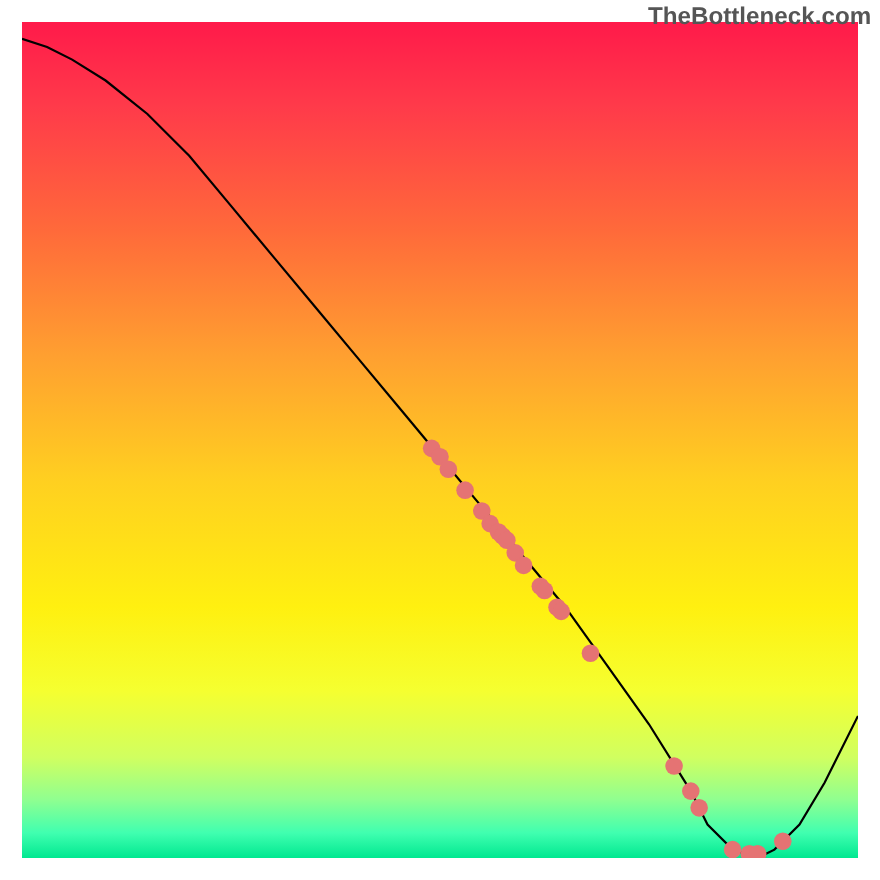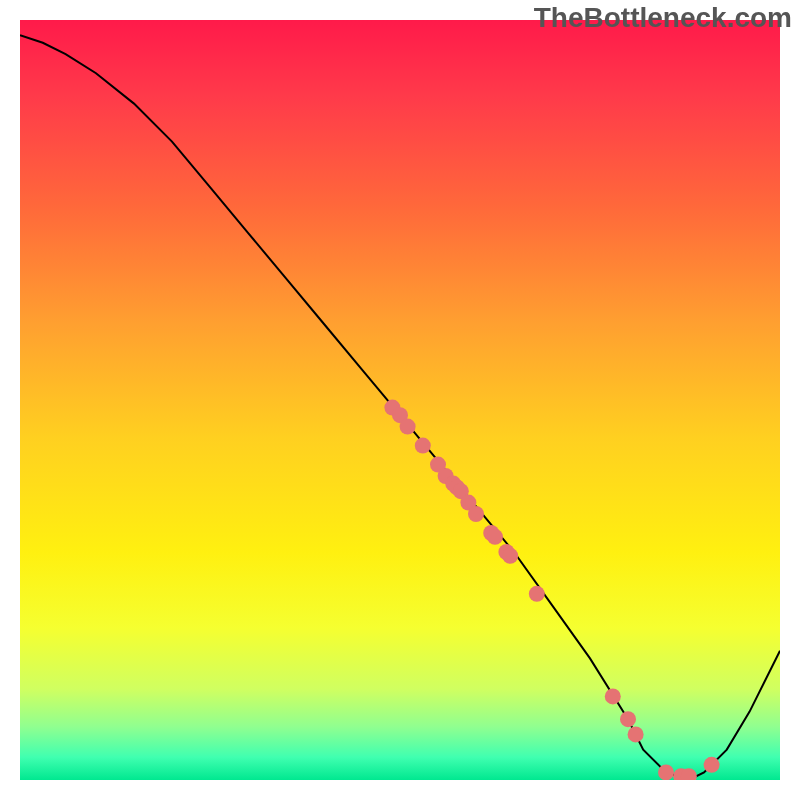--- a/index.html
+++ b/index.html
@@ -7,21 +7,21 @@
   .chart-container {
     position: relative;
     width: 800px;
     height: 800px;
   }
   .watermark {
     position: absolute;
     top: 2px;
     right: 8px;
     font-family: Arial, Helvetica, sans-serif;
-    font-size: 28px;
+    font-size: 22px;
     font-weight: bold;
     color: #555;
     z-index: 10;
   }
   .plot-area {
     position: absolute;
     left: 20px;
     top: 20px;
     width: 760px;
     height: 760px;

